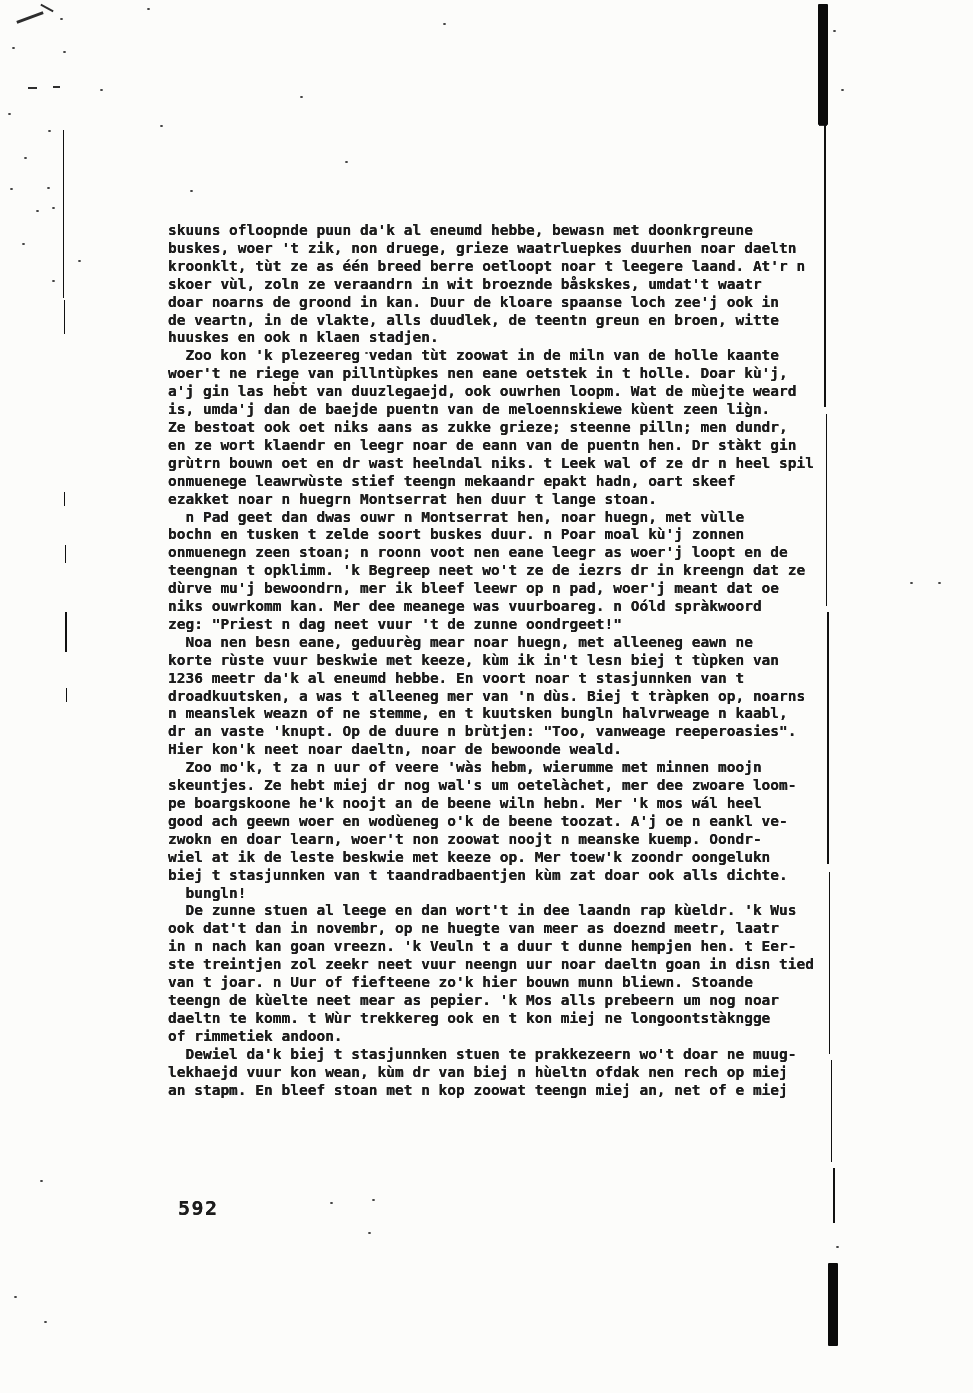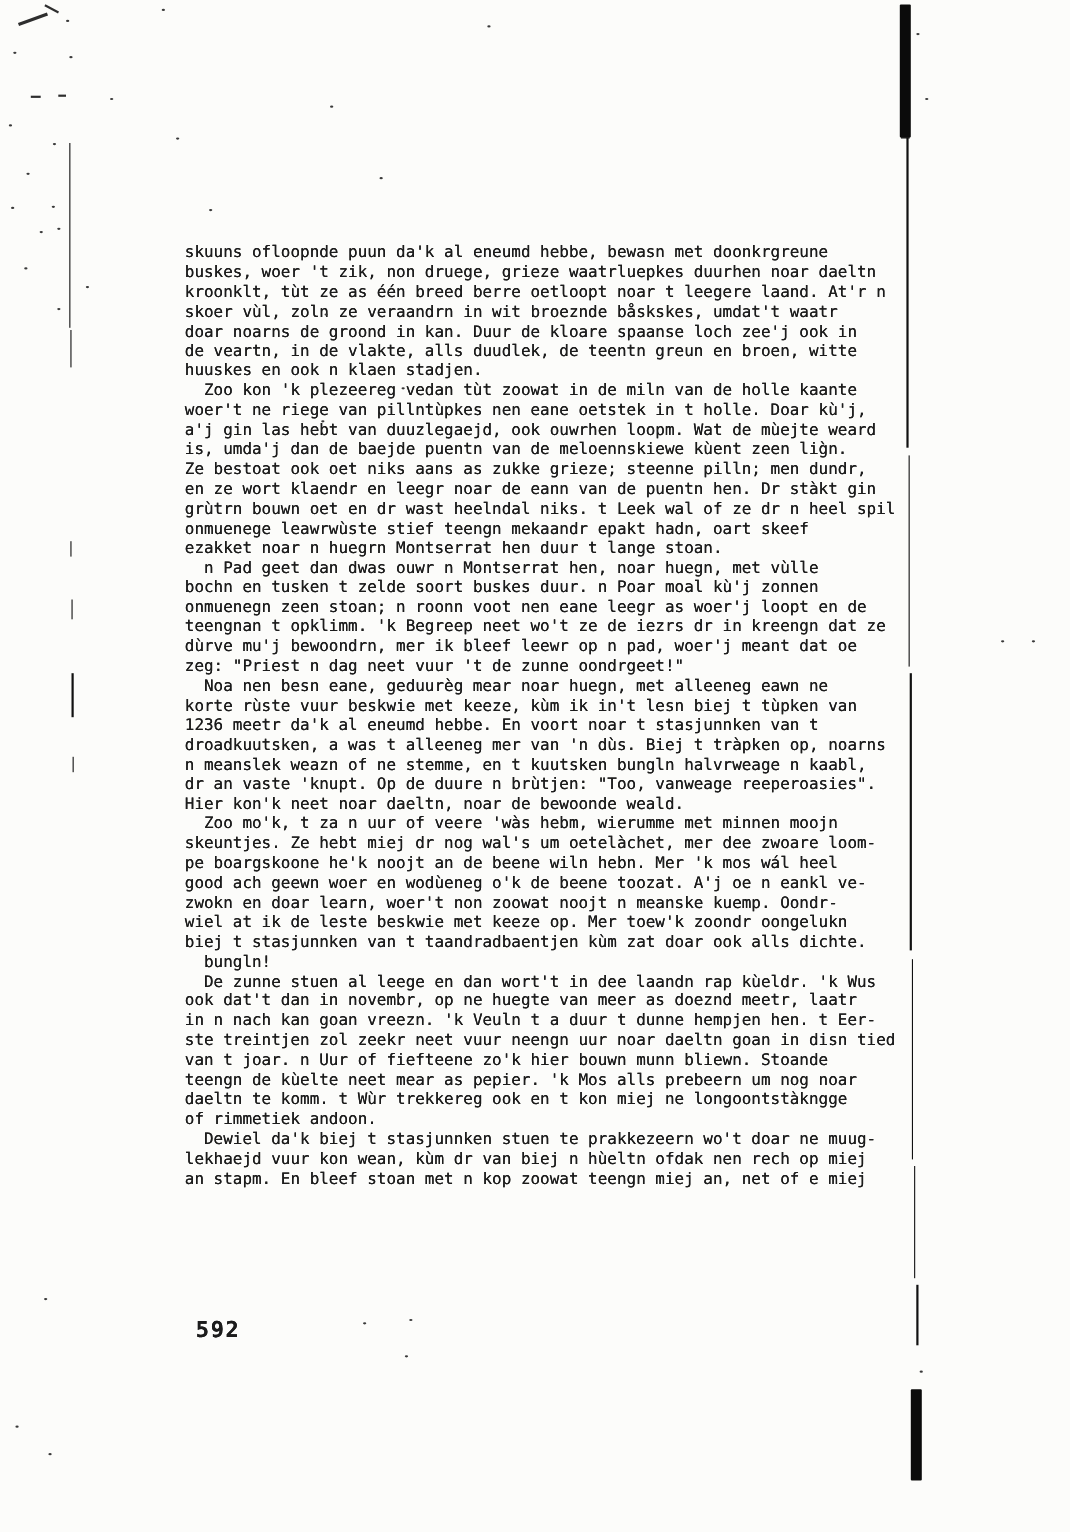--- a/index.html
+++ b/index.html
@@ -18,21 +18,21 @@
   }
   .page{position:absolute;inset:0;}
   .text-block{
     position:absolute;
     left:168px;top:222px;width:668px;
     font-size:14.5px;
     line-height:17.9px;
     text-shadow:0 0 .5px currentColor;
   }
   .para{margin:0;}
-  .line{display:block;white-space:pre;}
+  .line{display:block;white-space:pre;font-weight:bold;}
   .para.indent .line:first-child{padding-left:2ch;}
   .page-number{
     position:absolute;left:178px;top:1196px;
     font-size:20px;font-weight:bold;letter-spacing:1.5px;
     text-shadow:0 0 .5px currentColor;
   }
   
   .bar{position:absolute;background:var(--artifact);}
   .bar-top-right{left:818px;top:4px;width:10px;height:121px;border-radius:1px;
     box-shadow:0 2px 0 -1px #333;}
@@ -66,20 +66,21 @@
         <span class="line">grùtrn bouwn oet en dr wast heelndal niks. t Leek wal of ze dr n heel spil</span>
         <span class="line">onmuenege leawrwùste stief teengn mekaandr epakt hadn, oart skeef</span>
         <span class="line">ezakket noar n huegrn Montserrat hen duur t lange stoan.</span>
       </p>
       <p class="para indent">
         <span class="line">n Pad geet dan dwas ouwr n Montserrat hen, noar huegn, met vùlle</span>
         <span class="line">bochn en tusken t zelde soort buskes duur. n Poar moal kù'j zonnen</span>
         <span class="line">onmuenegn zeen stoan; n roonn voot nen eane leegr as woer'j loopt en de</span>
         <span class="line">teengnan t opklimm. 'k Begreep neet wo't ze de iezrs dr in kreengn dat ze</span>
         <span class="line">dùrve mu'j bewoondrn, mer ik bleef leewr op n pad, woer'j meant dat oe</span>
+        <span class="line">niks ouwrkomm kan. Mer dee meanege was vuurboareg. n Oóld spràkwoord</span>
         <span class="line">zeg: "Priest n dag neet vuur 't de zunne oondrgeet!"</span>
       </p>
       <p class="para indent">
         <span class="line">Noa nen besn eane, geduurèg mear noar huegn, met alleeneg eawn ne</span>
         <span class="line">korte rùste vuur beskwie met keeze, kùm ik in't lesn biej t tùpken van</span>
         <span class="line">1236 meetr da'k al eneumd hebbe. En voort noar t stasjunnken van t</span>
         <span class="line">droadkuutsken, a was t alleeneg mer van 'n dùs. Biej t tràpken op, noarns</span>
         <span class="line">n meanslek weazn of ne stemme, en t kuutsken bungln halvrweage n kaabl,</span>
         <span class="line">dr an vaste 'knupt. Op de duure n brùtjen: "Too, vanweage reeperoasies".</span>
         <span class="line">Hier kon'k neet noar daeltn, noar de bewoonde weald.</span>

